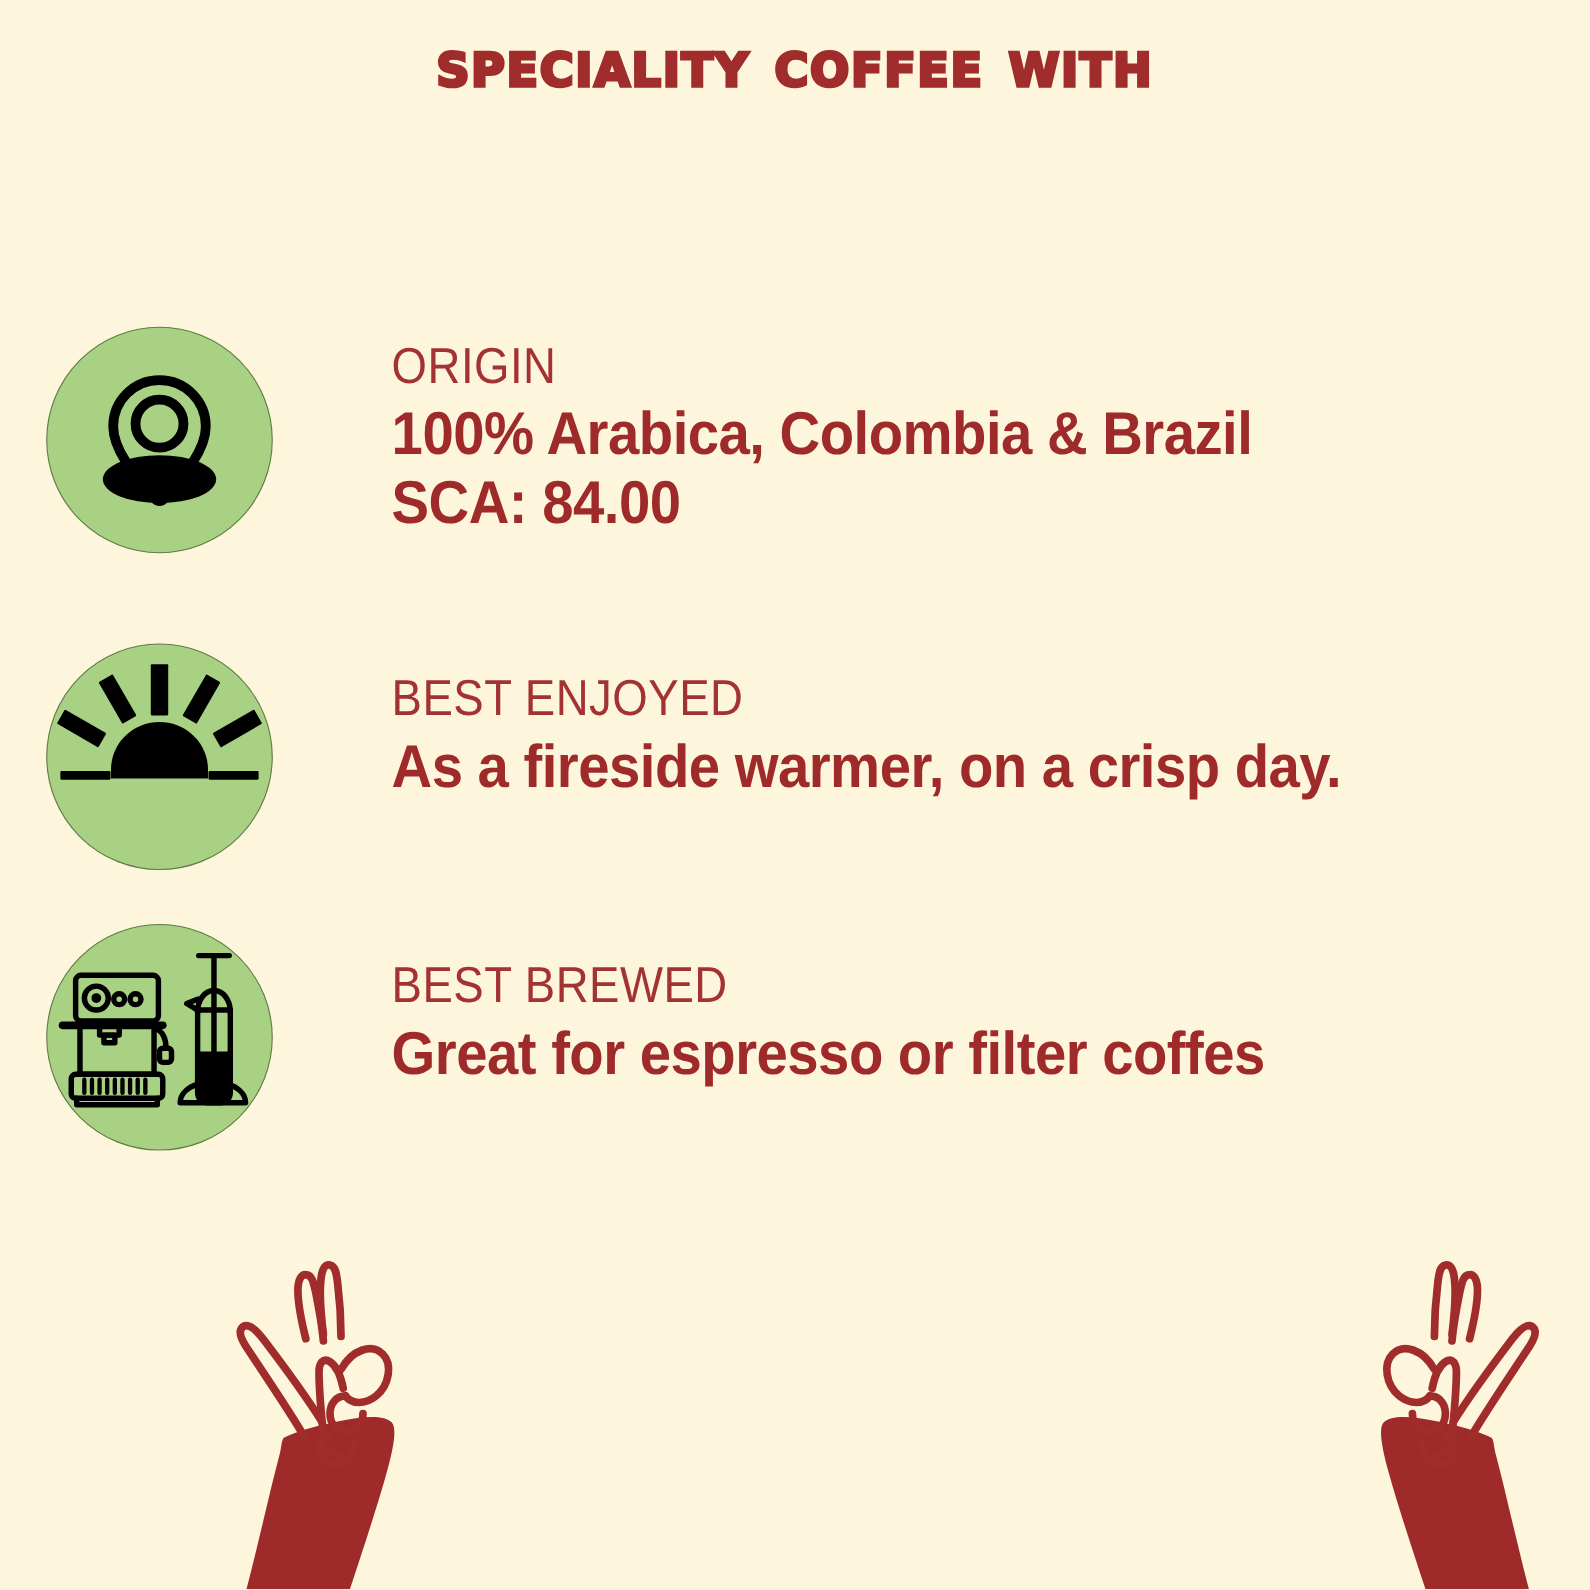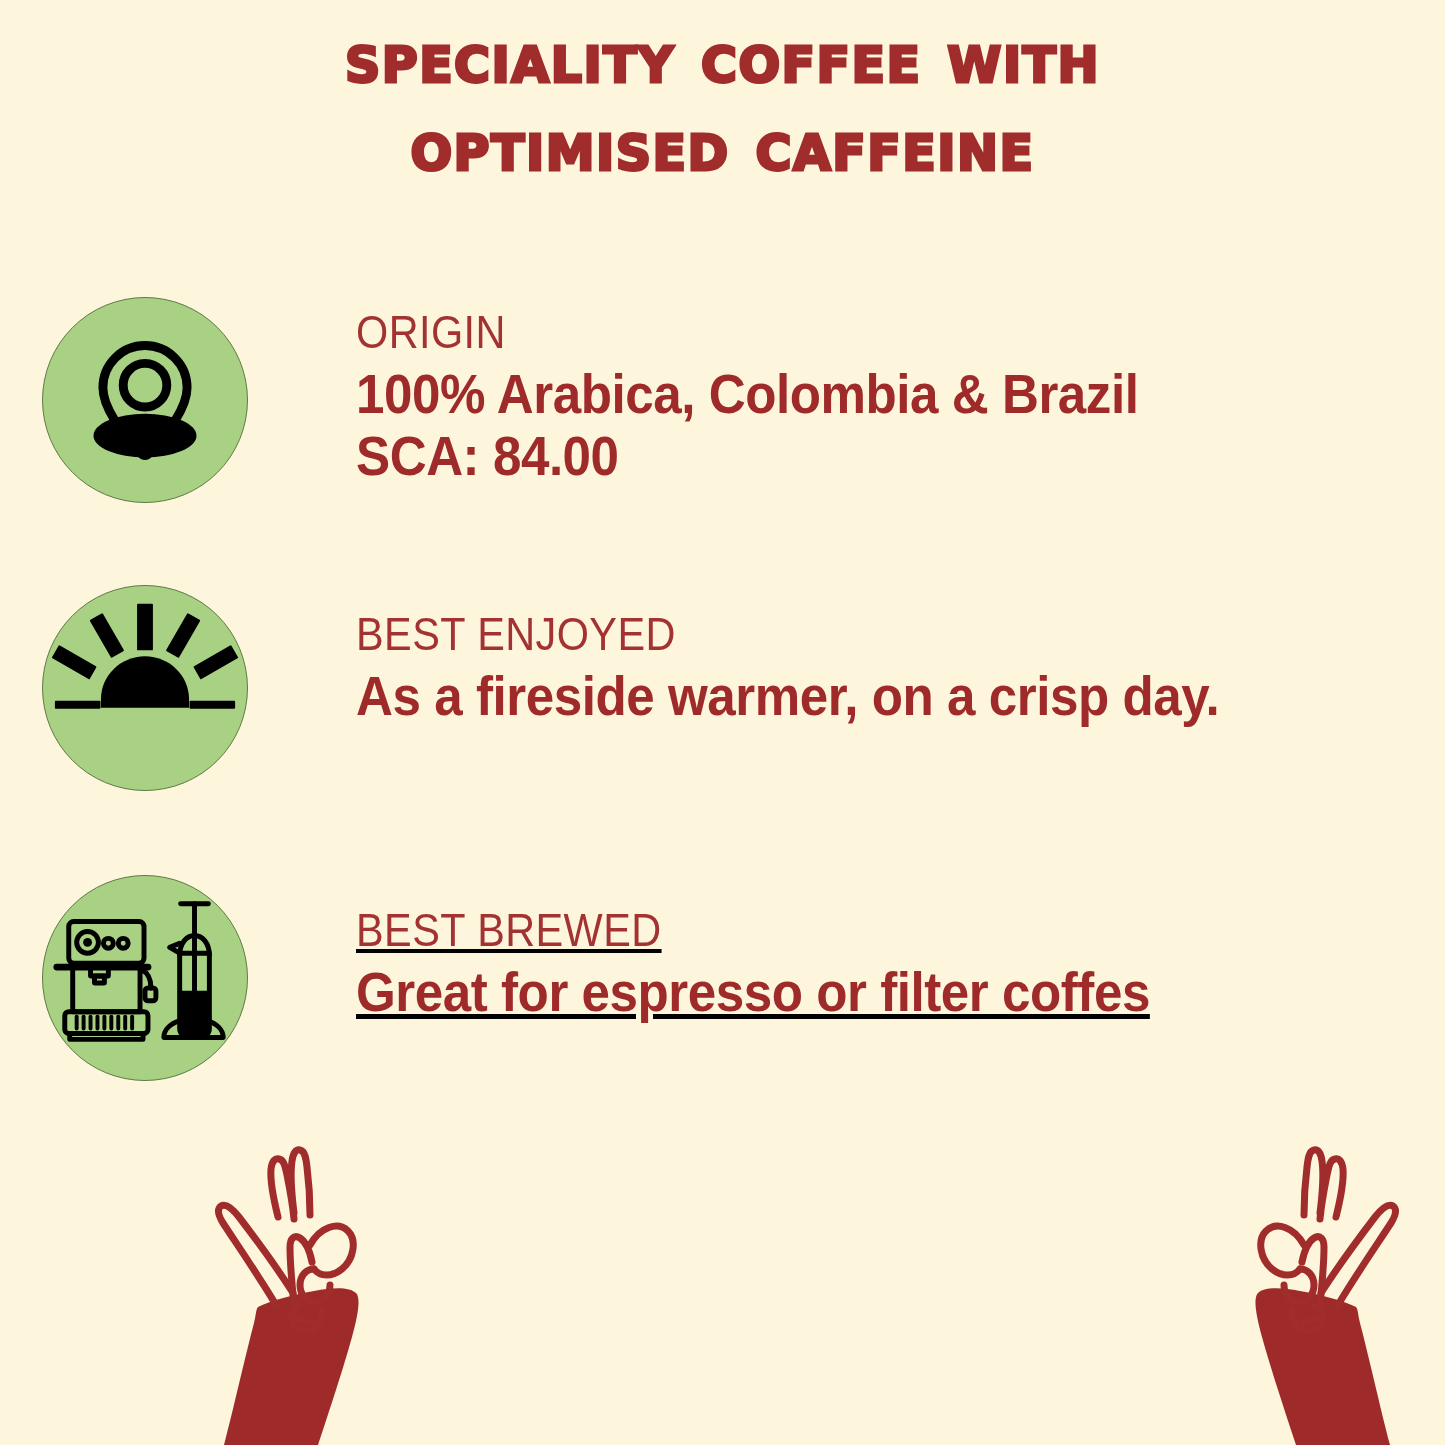--- a/index.html
+++ b/index.html
@@ -21,39 +21,39 @@
     position: absolute;
     top: 14px;
     left: 0;
     width: 1445px;
     text-align: center;
     color: #A02C2C;
   }
   .title-line {
     font-family: "DejaVu Sans", sans-serif;
     font-weight: 700;
-    font-size: 70px;
+    font-size: 60px;
     line-height: 88px;
     letter-spacing: 1.5px;
     font-variant: small-caps;
     text-transform: lowercase;
     -webkit-text-stroke: 3px #A02C2C;
     paint-order: stroke fill;
   }
   .title-line::first-letter { }
 
   
   .feature-row {
     position: absolute;
     display: flex;
     align-items: flex-start;
   }
   #row-origin   { left: 42px; top: 297px;  }
   #row-enjoyed  { left: 42px; top: 585px;  }
-  #row-brewed   { left: 42px; top: 875px; text-decoration: underline;  }
+  #row-brewed   { left: 42px; top: 840px;  }
 
   .icon-circle {
     width: 206px;
     height: 206px;
     border-radius: 50%;
     background: #A9D184;
     border: 1.5px solid #5f7a45;
     box-sizing: border-box;
     flex: 0 0 206px;
     display: flex;
@@ -103,21 +103,20 @@
   #hand-left  { left: 196px;  }
   #hand-right { left: 1188px; }
 </style>
 </head>
 <body>
 
 <div id="canvas">
 
   <div class="title-block">
     <div class="title-line">Speciality Coffee with</div>
-    <div class="title-line">Optimised Caffeine</div>
   </div>
 
   <div class="feature-row" id="row-origin">
     <div class="icon-circle">
       <svg width="206" height="206" viewBox="0 0 206 206">
         <ellipse cx="103" cy="139" rx="52" ry="22" fill="#000"></ellipse>
         <path d="M103 48c-23.5 0-42.5 19-42.5 42.5 0 25 27 52.5 38.5 66.5 2.2 2.7 5.8 2.7 8 0 11.5-14 38.5-41.5 38.5-66.5C145.5 67 126.5 48 103 48z" fill="none" stroke="#000" stroke-width="9"></path>
         <circle cx="103" cy="88" r="22" fill="none" stroke="#000" stroke-width="9"></circle>
       </svg>
     </div>

